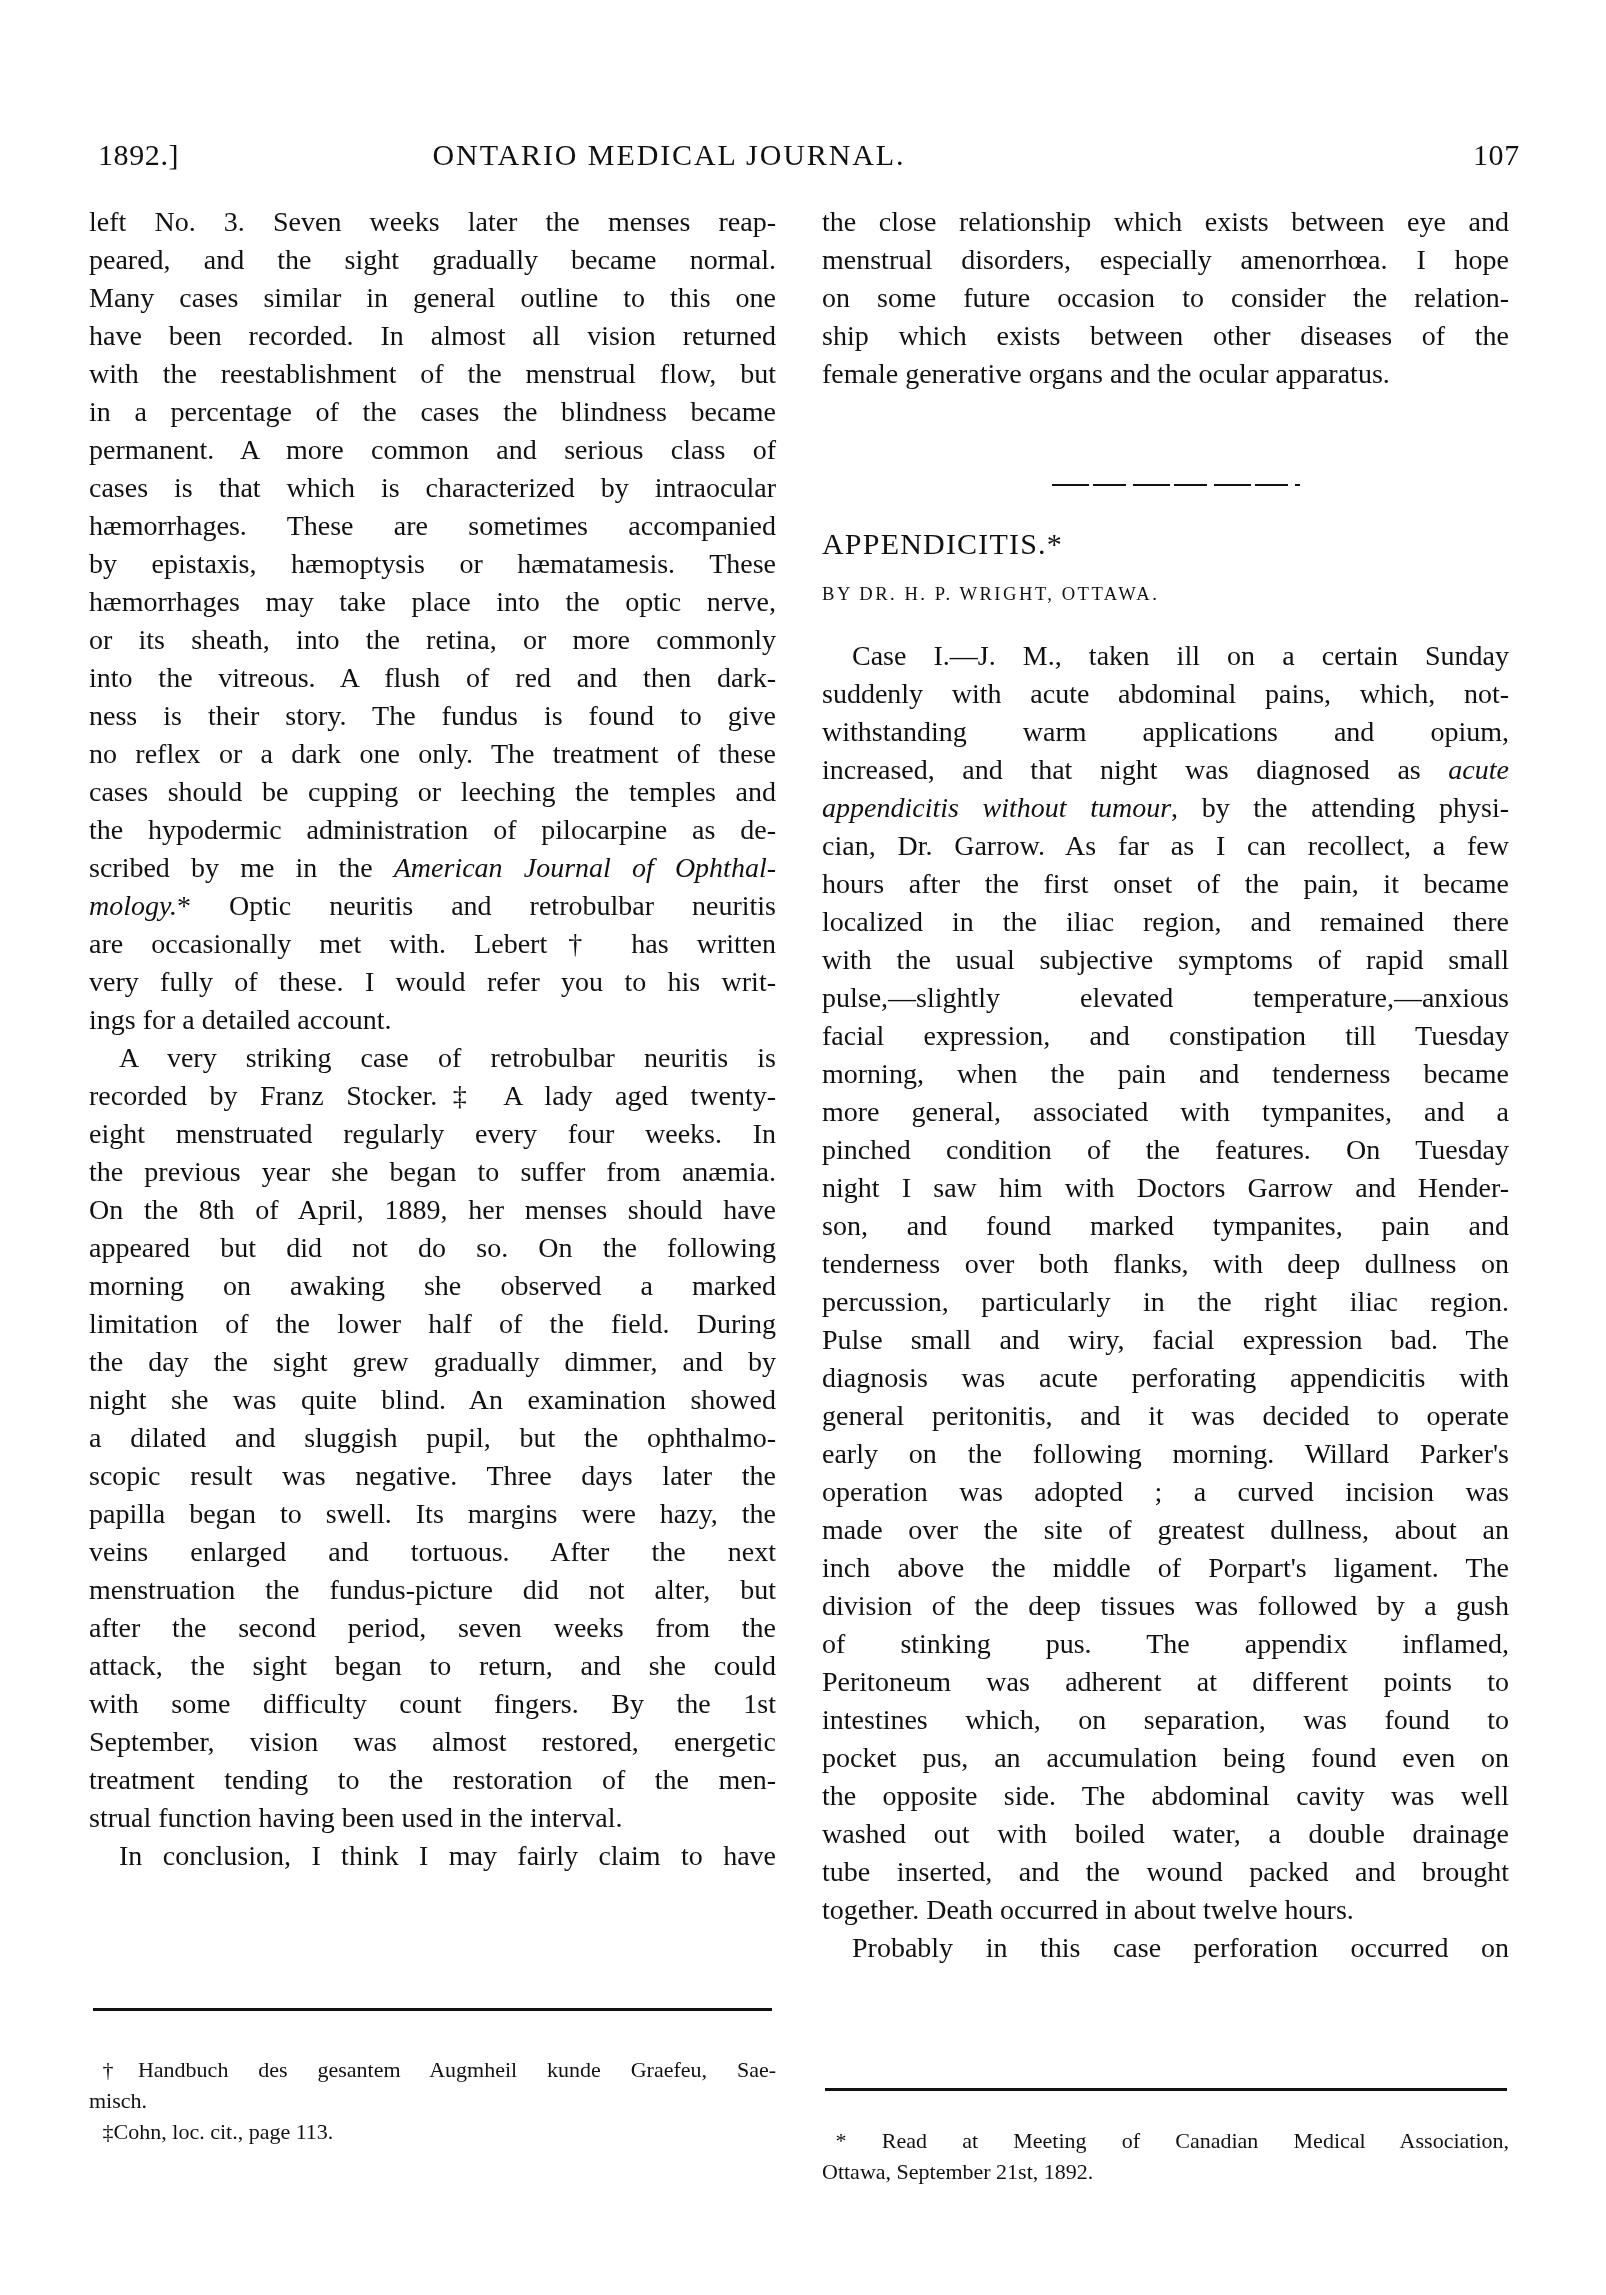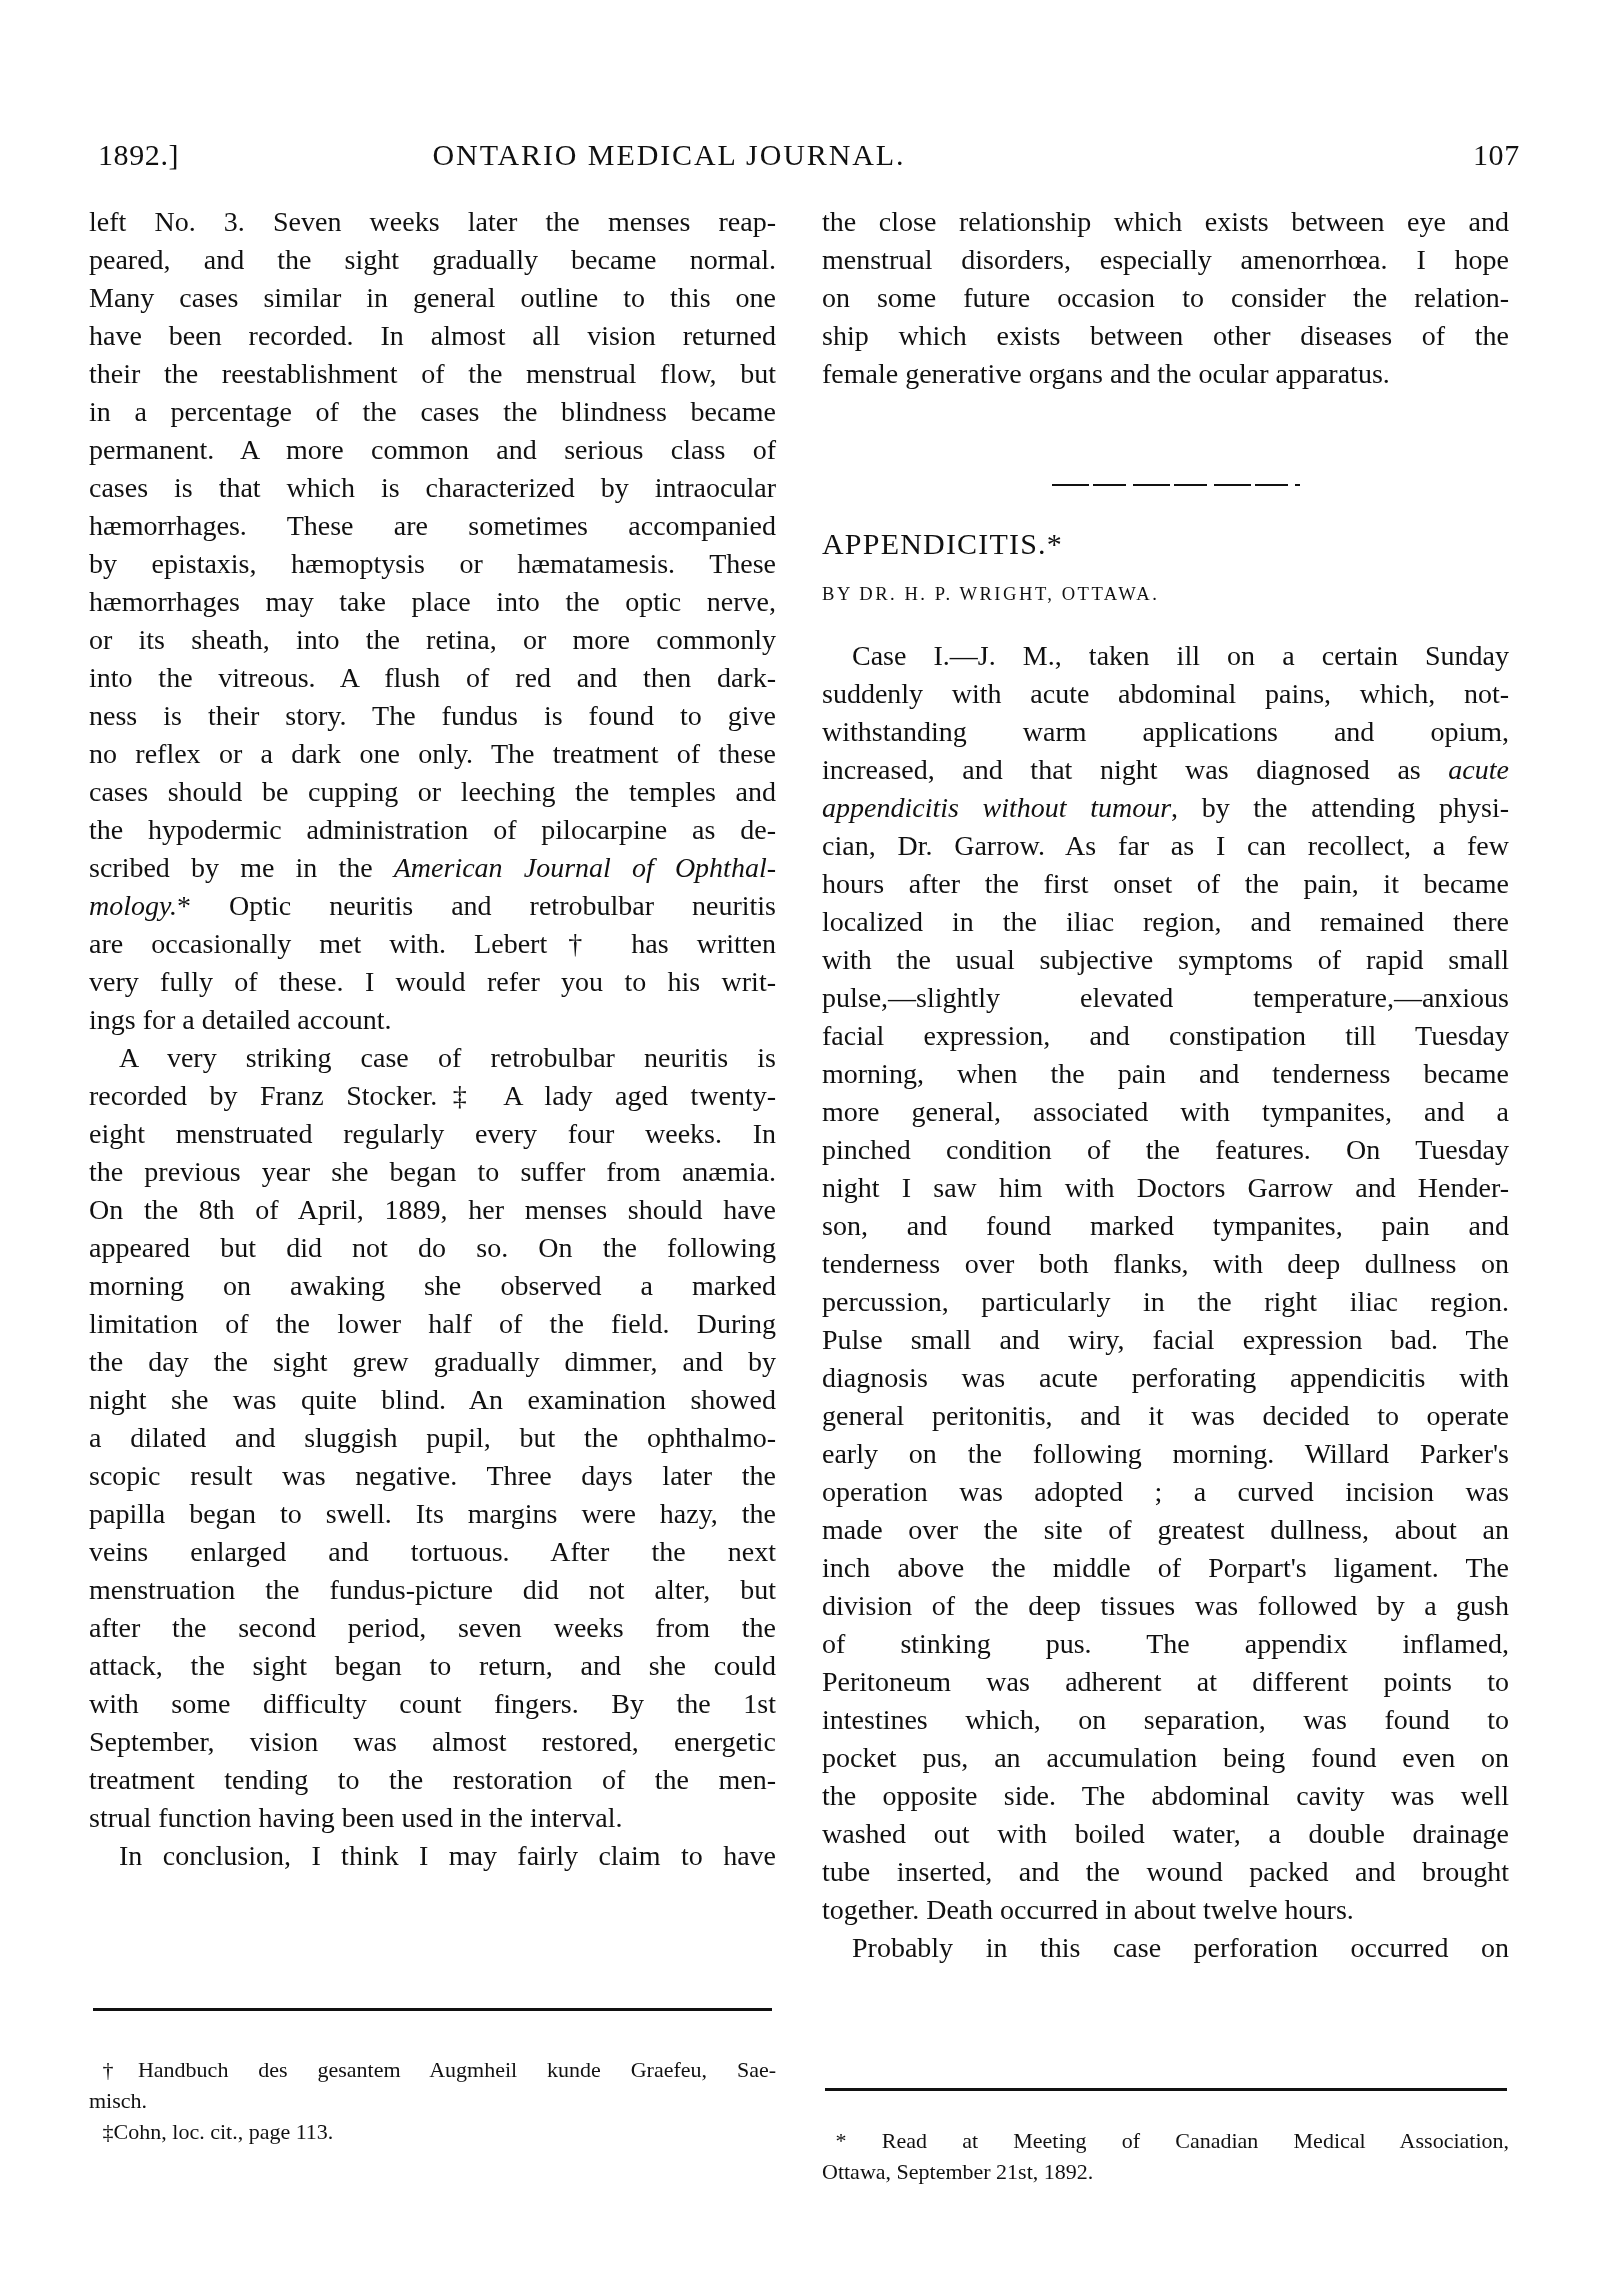--- a/index.html
+++ b/index.html
@@ -57,21 +57,21 @@
   <span class="rh-year">1892.]</span>
   <span class="rh-title">ONTARIO MEDICAL JOURNAL.</span>
   <span class="rh-page">107</span>
 </div>
 
 <div class="col col-left" id="left-col">
     <span class="line">left No. 3.  Seven weeks later the menses reap-</span>
     <span class="line">peared, and the sight gradually became normal.</span>
     <span class="line">Many cases similar in general outline to this one</span>
     <span class="line">have been recorded.  In almost all vision returned</span>
-    <span class="line">their the reestablishment of the menstrual flow, but</span>
+    <span class="line">with the reestablishment of the menstrual flow, but</span>
     <span class="line">in a percentage of the cases the blindness became</span>
     <span class="line">permanent.  A more common and serious class of</span>
     <span class="line">cases is that which is characterized by intraocular</span>
     <span class="line">hæmorrhages.  These are sometimes accompanied</span>
     <span class="line">by epistaxis, hæmoptysis or hæmatamesis.  These</span>
     <span class="line">hæmorrhages may take place into the optic nerve,</span>
     <span class="line">or its sheath, into the retina, or more commonly</span>
     <span class="line">into the vitreous.  A flush of red and then dark-</span>
     <span class="line">ness is their story.  The fundus is found to give</span>
     <span class="line">no reflex or a dark one only.  The treatment of these</span>

